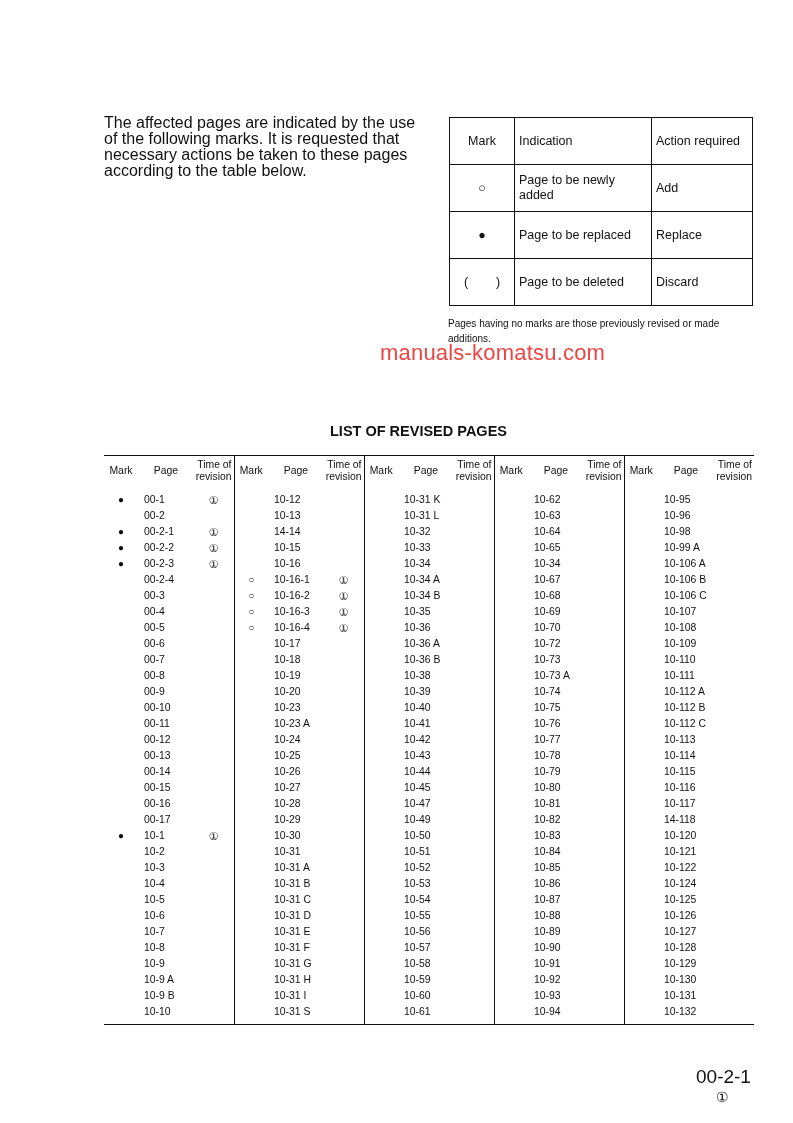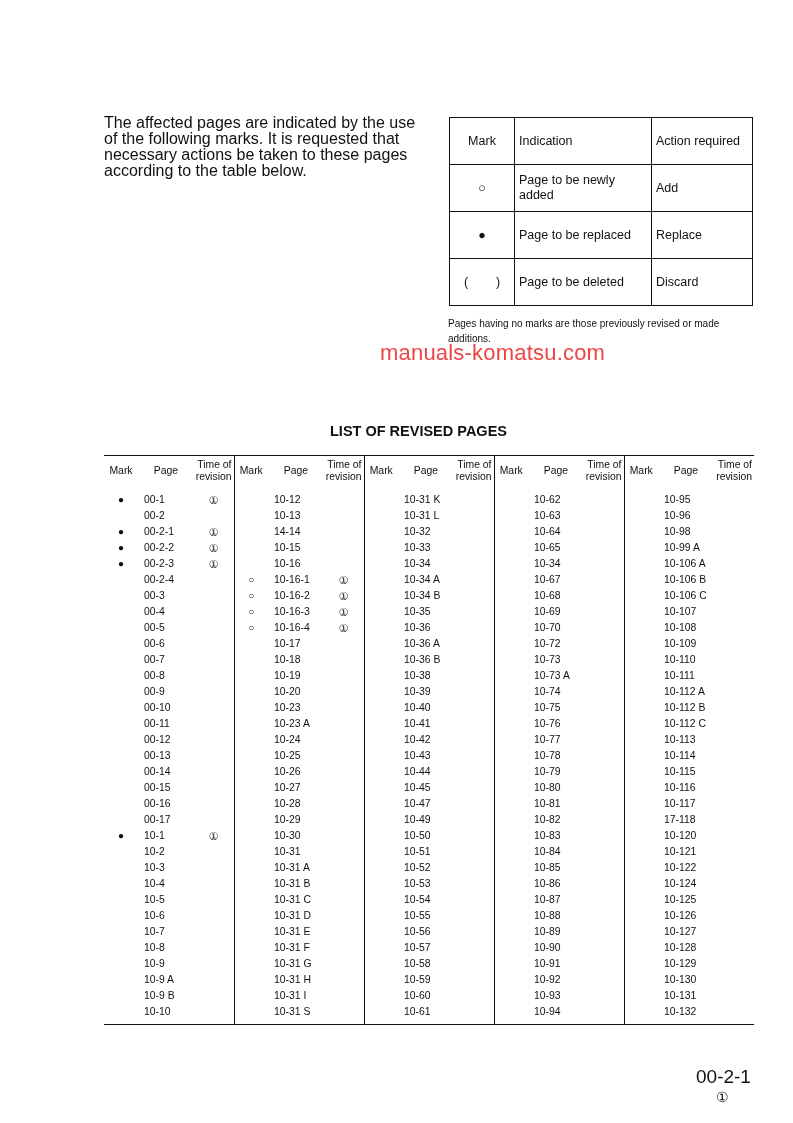--- a/index.html
+++ b/index.html
@@ -468,21 +468,21 @@
         <td class="mk"></td>
         <td class="pg">10-29</td>
         <td class="tm sep"></td>
         <td class="mk"></td>
         <td class="pg">10-49</td>
         <td class="tm sep"></td>
         <td class="mk"></td>
         <td class="pg">10-82</td>
         <td class="tm sep"></td>
         <td class="mk"></td>
-        <td class="pg">17-118</td>
+        <td class="pg">14-118</td>
         <td class="tm"></td>
       </tr>
       <tr>
         <td class="mk">●</td>
         <td class="pg">10-1</td>
         <td class="tm sep">①</td>
         <td class="mk"></td>
         <td class="pg">10-30</td>
         <td class="tm sep"></td>
         <td class="mk"></td>

